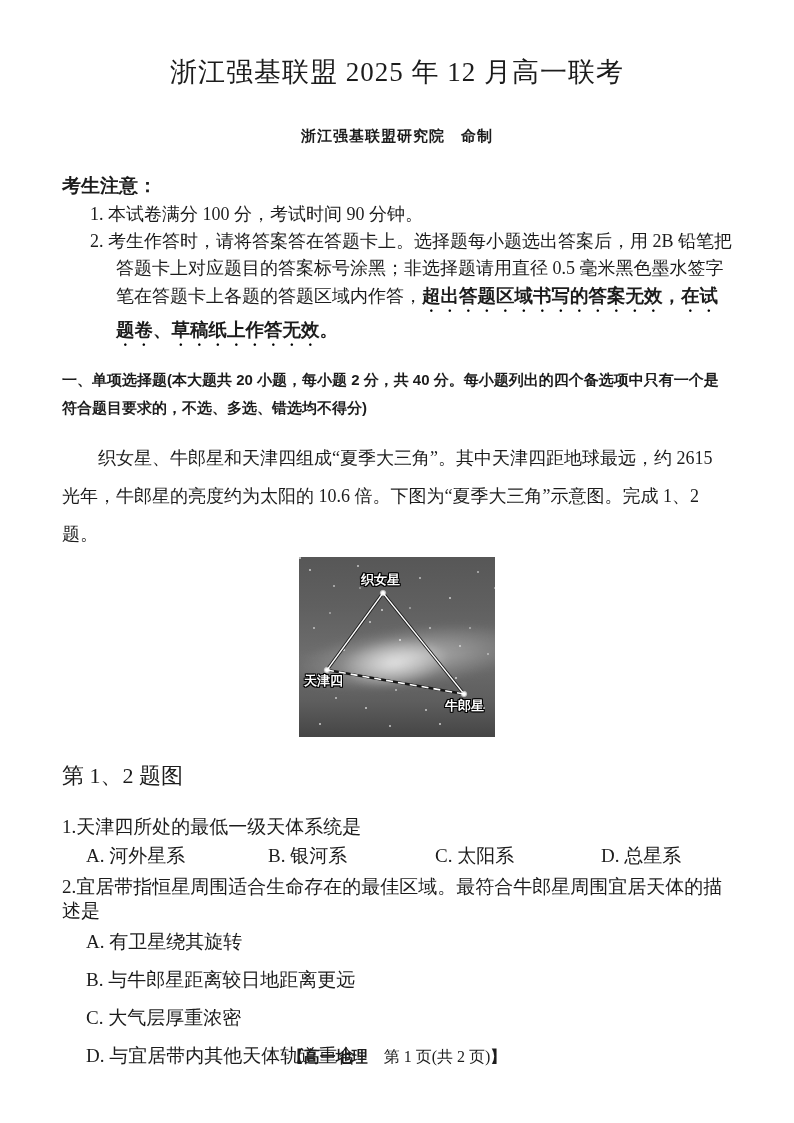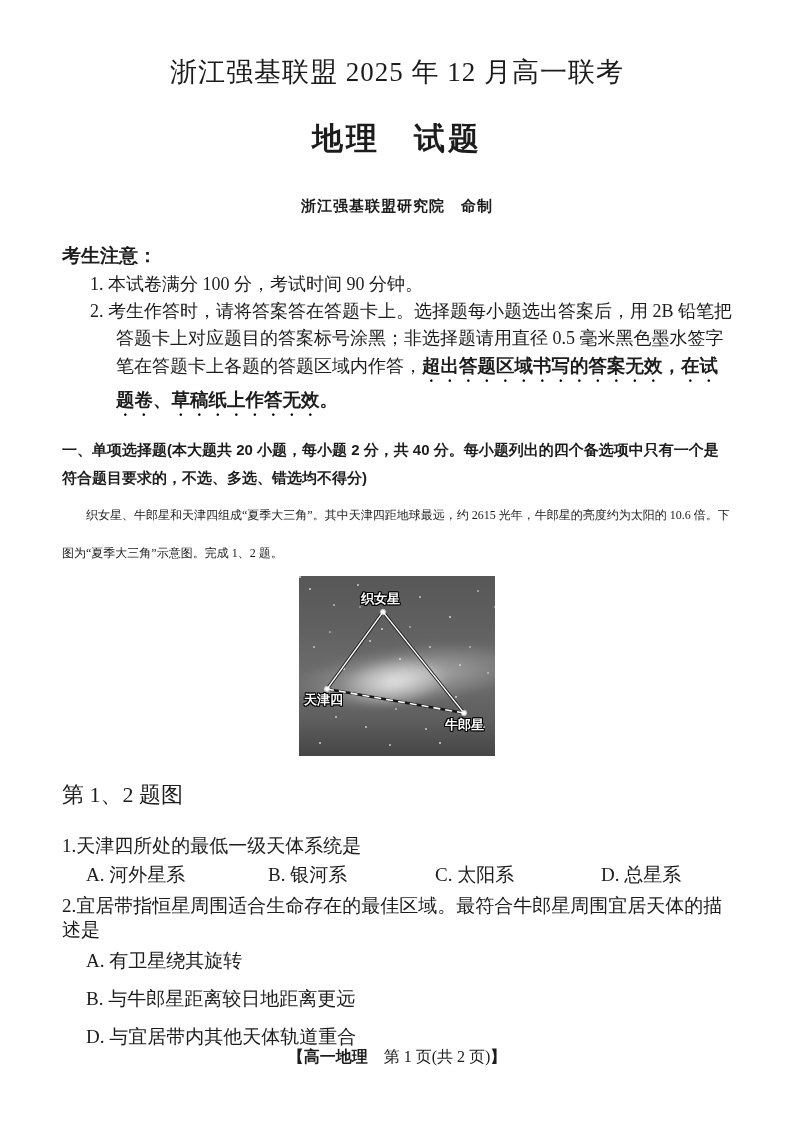--- a/index.html
+++ b/index.html
@@ -39,21 +39,21 @@
   .em-dots {
     font-size:18.5px;
     -webkit-text-emphasis:filled dot #000;
     -webkit-text-emphasis-position:under right;
     text-emphasis:filled dot #000;
     text-emphasis-position:under right;
   }
 
   .section-head { margin-top:16px; font-size:15px; line-height:28px; }
 
-  .passage { margin-top:4px; font-size:12px; line-height:38px; text-indent:2em; }
+  .passage { margin-top:17px; font-size:18px; line-height:38px; text-indent:2em; }
 
   
   .star-figure {
     position:relative; width:196px; height:180px;
     margin:4px auto 0; overflow:hidden;
     background:linear-gradient(180deg,#575757 0%,#606060 28%,#6d6d6d 55%,#5e5e5e 80%,#454545 100%);
   }
   .milkyway {
     position:absolute; left:-25px; top:62px; width:260px; height:78px;
     transform:rotate(-7deg);
@@ -107,21 +107,20 @@
     position:absolute; left:0; top:1046px; width:100%;
     text-align:center; font-size:16px; line-height:22px;
   }
 </style>
 </head>
 <body>
 
 <div class="page">
 
   <h1 class="doc-title">浙江强基联盟 2025 年 12 月高一联考</h1>
-  <h2 class="doc-subtitle">地理　试题</h2>
   <div class="doc-issuer hei">浙江强基联盟研究院　命制</div>
 
   <div class="notice-head hei">考生注意：</div>
   <div class="notice-list">
     <p>1. 本试卷满分 100 分，考试时间 90 分钟。</p>
     <p><span>2. 考生作答时，请将答案答在答题卡上。选择题每小题选出答案后，用 2B 铅笔把答题卡上对应题目的答案标号涂黑；非选择题请用直径 0.5 毫米黑色墨水签字笔在答题卡上各题的答题区域内作答，</span><span class="hei em-dots">超出答题区域书写的答案无效，在试题卷、草稿纸上作答无效。</span></p>
   </div>
 
   <p class="section-head hei">一、单项选择题(本大题共 20 小题，每小题 2 分，共 40 分。每小题列出的四个备选项中只有一个是符合题目要求的，不选、多选、错选均不得分)</p>
 
@@ -152,18 +151,19 @@
     <span>A. 河外星系</span>
     <span>B. 银河系</span>
     <span>C. 太阳系</span>
     <span>D. 总星系</span>
   </div>
 
   <p class="q-stem q2"><span>2.</span><span>宜居带指恒星周围适合生命存在的最佳区域。最符合牛郎星周围宜居天体的描述是</span></p>
   <div class="options-col">
     <p>A. 有卫星绕其旋转</p>
     <p>B. 与牛郎星距离较日地距离更远</p>
+    <p>C. 大气层厚重浓密</p>
     <p>D. 与宜居带内其他天体轨道重合</p>
   </div>
 
   <div class="page-footer"><span class="hei">【高一地理</span><span>　第 1 页(共 2 页)</span><span class="hei">】</span></div>
 
 </div>
 
 </body></html>

